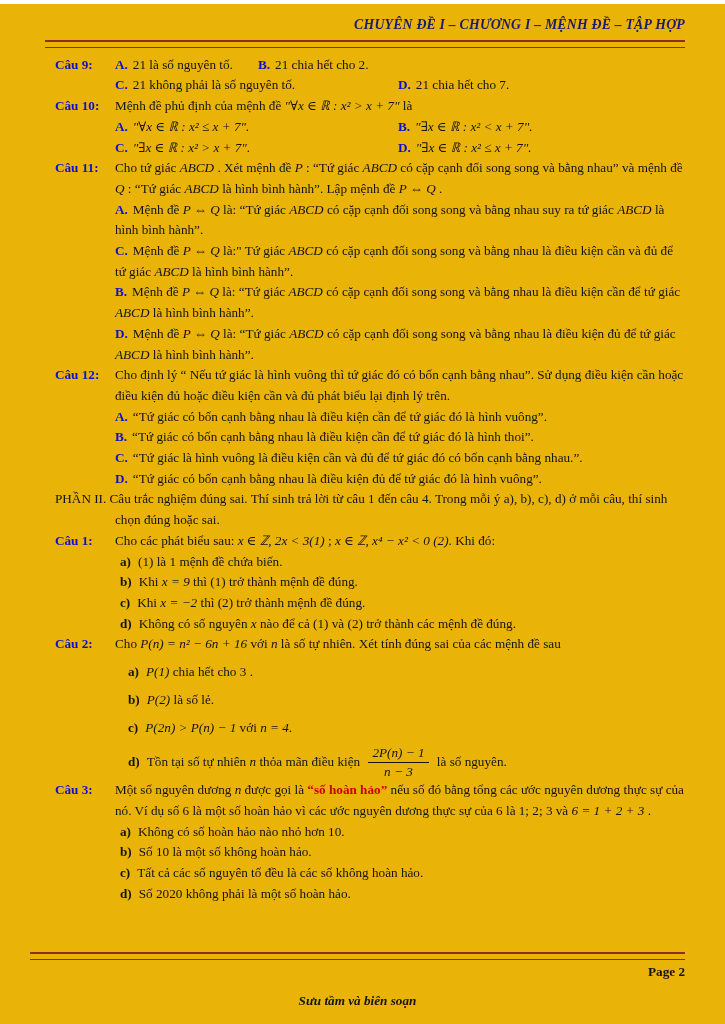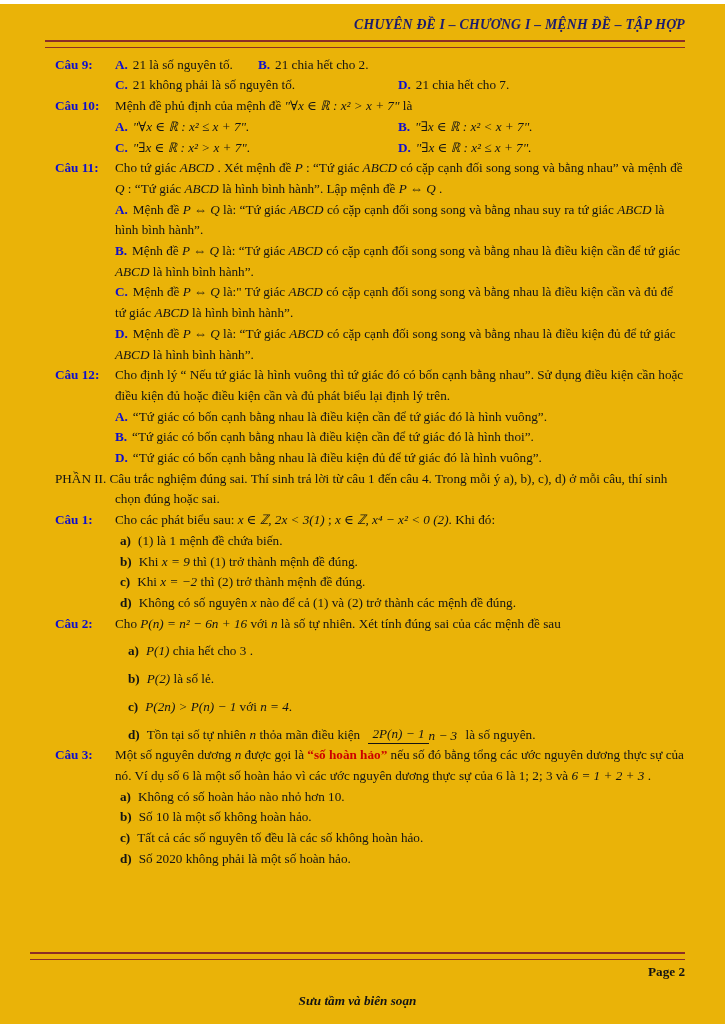--- a/index.html
+++ b/index.html
@@ -22,21 +22,21 @@
   .hl{font-weight:700;color:var(--highlight-red,#cc0000);}
   .opt-row{display:flex;}
   .w143{flex:0 0 143px;}
   .w283{flex:0 0 283px;}
   .cell{display:block;white-space:nowrap;}
   .part2{padding-left:60px;text-indent:-60px;}
   .part2 .b{font-weight:400;}
   .sub{margin-left:5px;}
   .sub .lbl{font-weight:700;margin-right:7px;}
   .c2sub{margin-left:13px;margin-top:7px;}
-  .frac{display:inline-flex;flex-direction:row;align-items:center;vertical-align:middle;
+  .frac{display:inline-flex;flex-direction:column;align-items:center;vertical-align:middle;
         line-height:16px;margin:0 5px;font-style:italic;}
   .frac .num{padding:0 4px 1px;border-bottom:1.1px solid #141414;}
   .frac .den{padding-top:1px;}
   .footer{position:absolute;left:30px;right:40px;top:944px;}
   .page-num{text-align:right;font-weight:700;margin-top:2px;}
   .credit{text-align:center;font-weight:700;font-style:italic;margin-top:8px;}
 </style>
 </head>
 <body>
 
@@ -76,32 +76,33 @@
           <span class="cell"><b class="letter">D.</b><span><span class="m">"∃x ∈ ℝ : x² ≤ x + 7".</span></span></span>
         </div>
       </div>
     </section>
 
     <section class="q">
       <div class="q-label">Câu 11:</div>
       <div class="q-body">
         <p class="stem"><span>Cho tứ giác </span><span class="m">ABCD</span><span> . Xét mệnh đề </span><span class="m">P</span><span> : “Tứ giác </span><span class="m">ABCD</span><span> có cặp cạnh đối song song và bằng nhau” và mệnh đề </span><span class="m">Q</span><span> : “Tứ giác </span><span class="m">ABCD</span><span> là hình bình hành”. Lập mệnh đề </span><span class="m">P ⇔ Q</span><span> .</span></p>
         <p class="opt-par"><b class="letter">A.</b><span><span>Mệnh đề </span><span class="m">P ⇔ Q</span><span> là: “Tứ giác </span><span class="m">ABCD</span><span> có cặp cạnh đối song song và bằng nhau suy ra tứ giác </span><span class="m">ABCD</span><span> là hình bình hành”.</span></span></p>
+        <p class="opt-par"><b class="letter">C.</b><span><span>Mệnh đề </span><span class="m">P ⇔ Q</span><span> là:" Tứ giác </span><span class="m">ABCD</span><span> có cặp cạnh đối song song và bằng nhau là điều kiện cần và đủ để tứ giác </span><span class="m">ABCD</span><span> là hình bình hành”.</span></span></p>
         <p class="opt-par"><b class="letter">B.</b><span><span>Mệnh đề </span><span class="m">P ⇔ Q</span><span> là: “Tứ giác </span><span class="m">ABCD</span><span> có cặp cạnh đối song song và bằng nhau là điều kiện cần để tứ giác </span><span class="m">ABCD</span><span> là hình bình hành”.</span></span></p>
-        <p class="opt-par"><b class="letter">C.</b><span><span>Mệnh đề </span><span class="m">P ⇔ Q</span><span> là:" Tứ giác </span><span class="m">ABCD</span><span> có cặp cạnh đối song song và bằng nhau là điều kiện cần và đủ để tứ giác </span><span class="m">ABCD</span><span> là hình bình hành”.</span></span></p>
         <p class="opt-par"><b class="letter">D.</b><span><span>Mệnh đề </span><span class="m">P ⇔ Q</span><span> là: “Tứ giác </span><span class="m">ABCD</span><span> có cặp cạnh đối song song và bằng nhau là điều kiện đủ để tứ giác </span><span class="m">ABCD</span><span> là hình bình hành”.</span></span></p>
       </div>
     </section>
 
     <section class="q">
       <div class="q-label">Câu 12:</div>
       <div class="q-body">
         <p class="stem"><span>Cho định lý “ Nếu tứ giác là hình vuông thì tứ giác đó có bốn cạnh bằng nhau”. Sử dụng điều kiện cần hoặc điều kiện đủ hoặc điều kiện cần và đủ phát biểu lại định lý trên.</span></p>
         <p class="opt-par"><b class="letter">A.</b><span><span>“Tứ giác có bốn cạnh bằng nhau là điều kiện cần để tứ giác đó là hình vuông”.</span></span></p>
         <p class="opt-par"><b class="letter">B.</b><span><span>“Tứ giác có bốn cạnh bằng nhau là điều kiện cần để tứ giác đó là hình thoi”.</span></span></p>
+        <p class="opt-par"><b class="letter">C.</b><span><span>“Tứ giác là hình vuông là điều kiện cần và đủ để tứ giác đó có bốn cạnh bằng nhau.”.</span></span></p>
         <p class="opt-par"><b class="letter">D.</b><span><span>“Tứ giác có bốn cạnh bằng nhau là điều kiện đủ để tứ giác đó là hình vuông”.</span></span></p>
       </div>
     </section>
 
     <p class="part2"><span class="b">PHẦN II. Câu trắc nghiệm đúng sai.</span><span> Thí sinh trả lời từ câu 1 đến câu 4. Trong mỗi ý a), b), c), d) ở mỗi câu, thí sinh chọn đúng hoặc sai.</span></p>
 
     <section class="q">
       <div class="q-label">Câu 1:</div>
       <div class="q-body">
         <p class="stem"><span>Cho các phát biểu sau: </span><span class="m">x ∈ ℤ, 2x &lt; 3(1)</span><span> ; </span><span class="m">x ∈ ℤ, x⁴ − x² &lt; 0 (2)</span><span>. Khi đó:</span></p>

